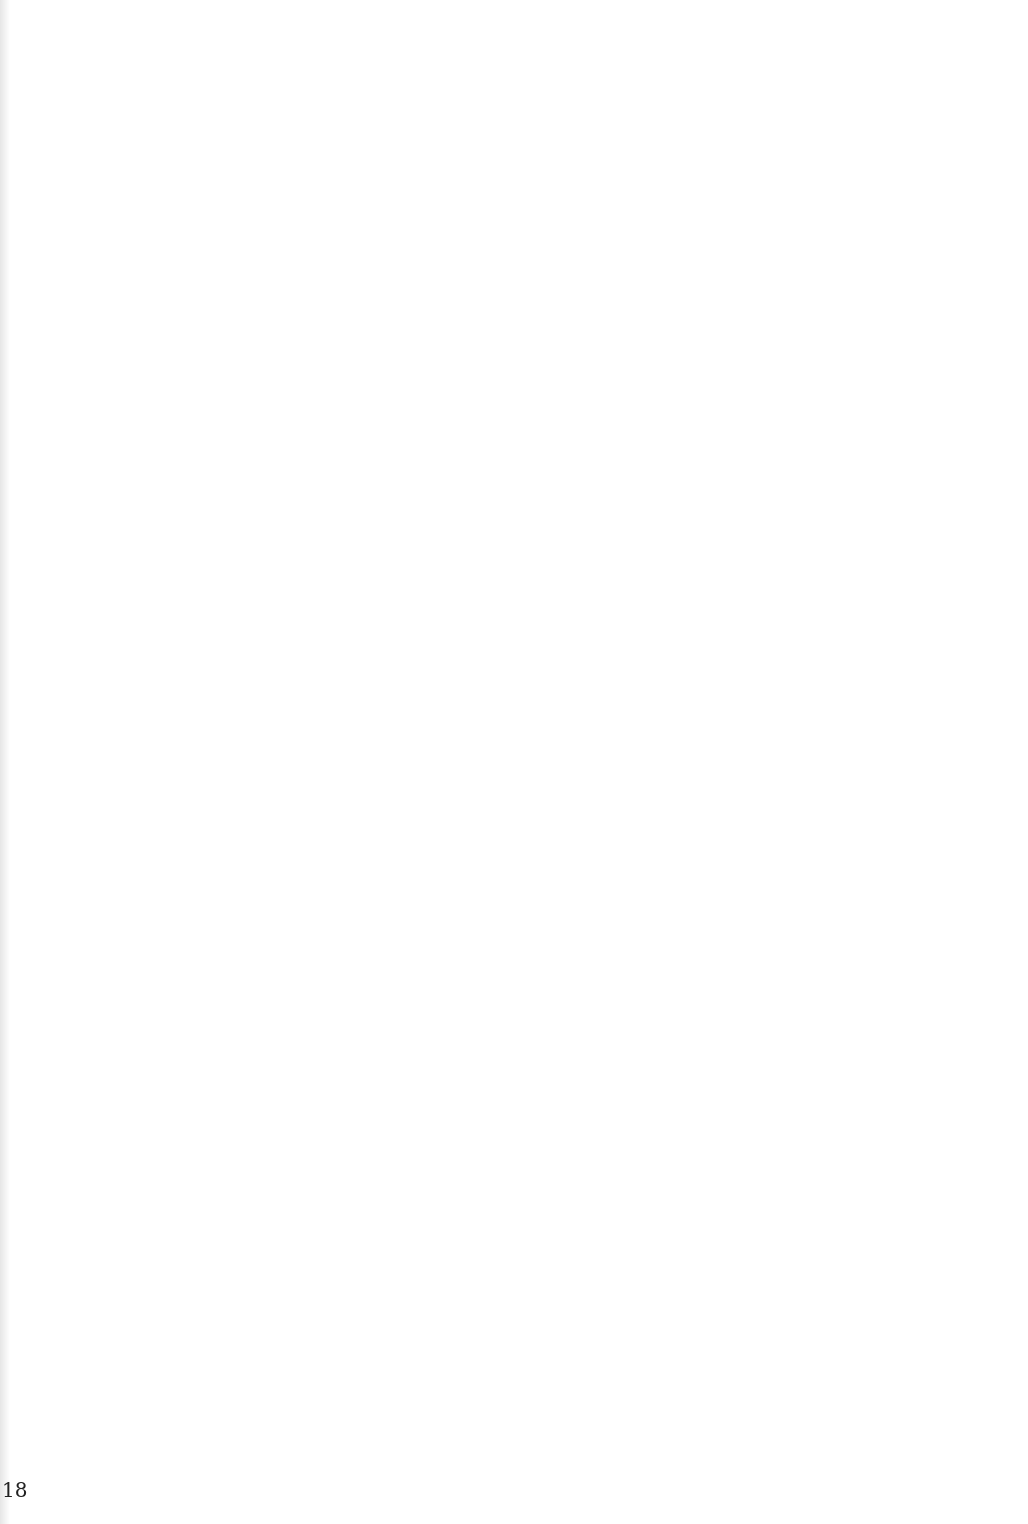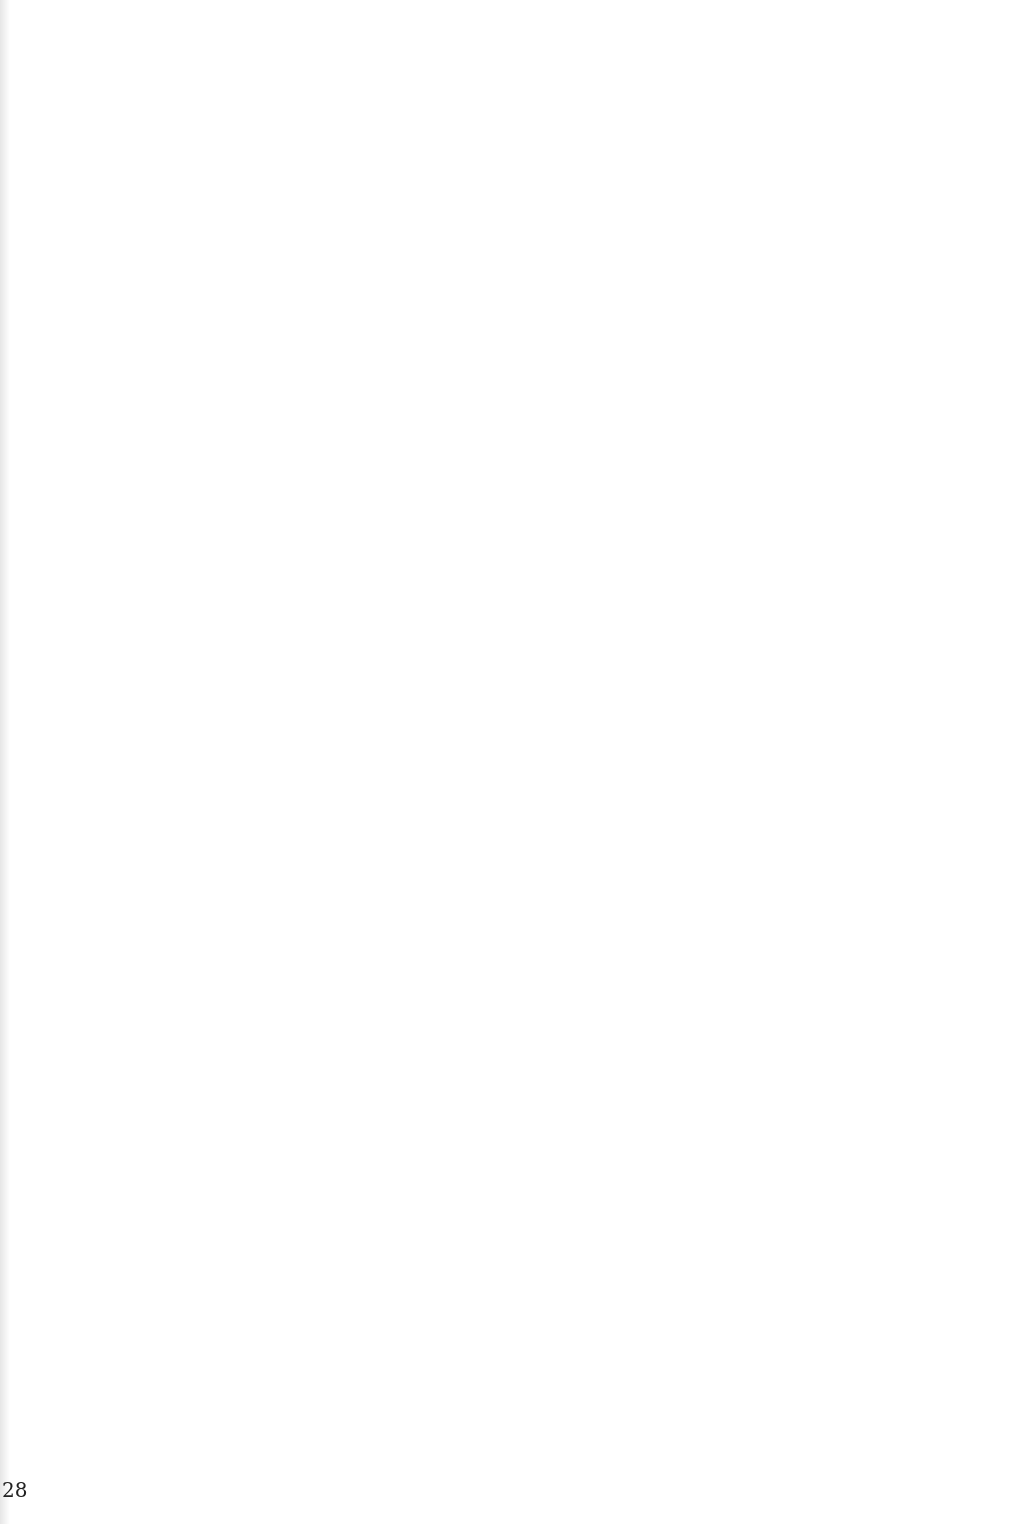--- a/index.html
+++ b/index.html
@@ -82,13 +82,13 @@
     <span class="line"></span>
     <span class="line"></span>
     <span class="line"></span>
     <span class="line"></span>
     <span class="line"></span>
     <span class="line"></span>
     <span class="line"></span>
     <span class="line"></span>
   </div>
 
-<div class="page-number">28</div>
+<div class="page-number">18</div>
 
 </body></html>

